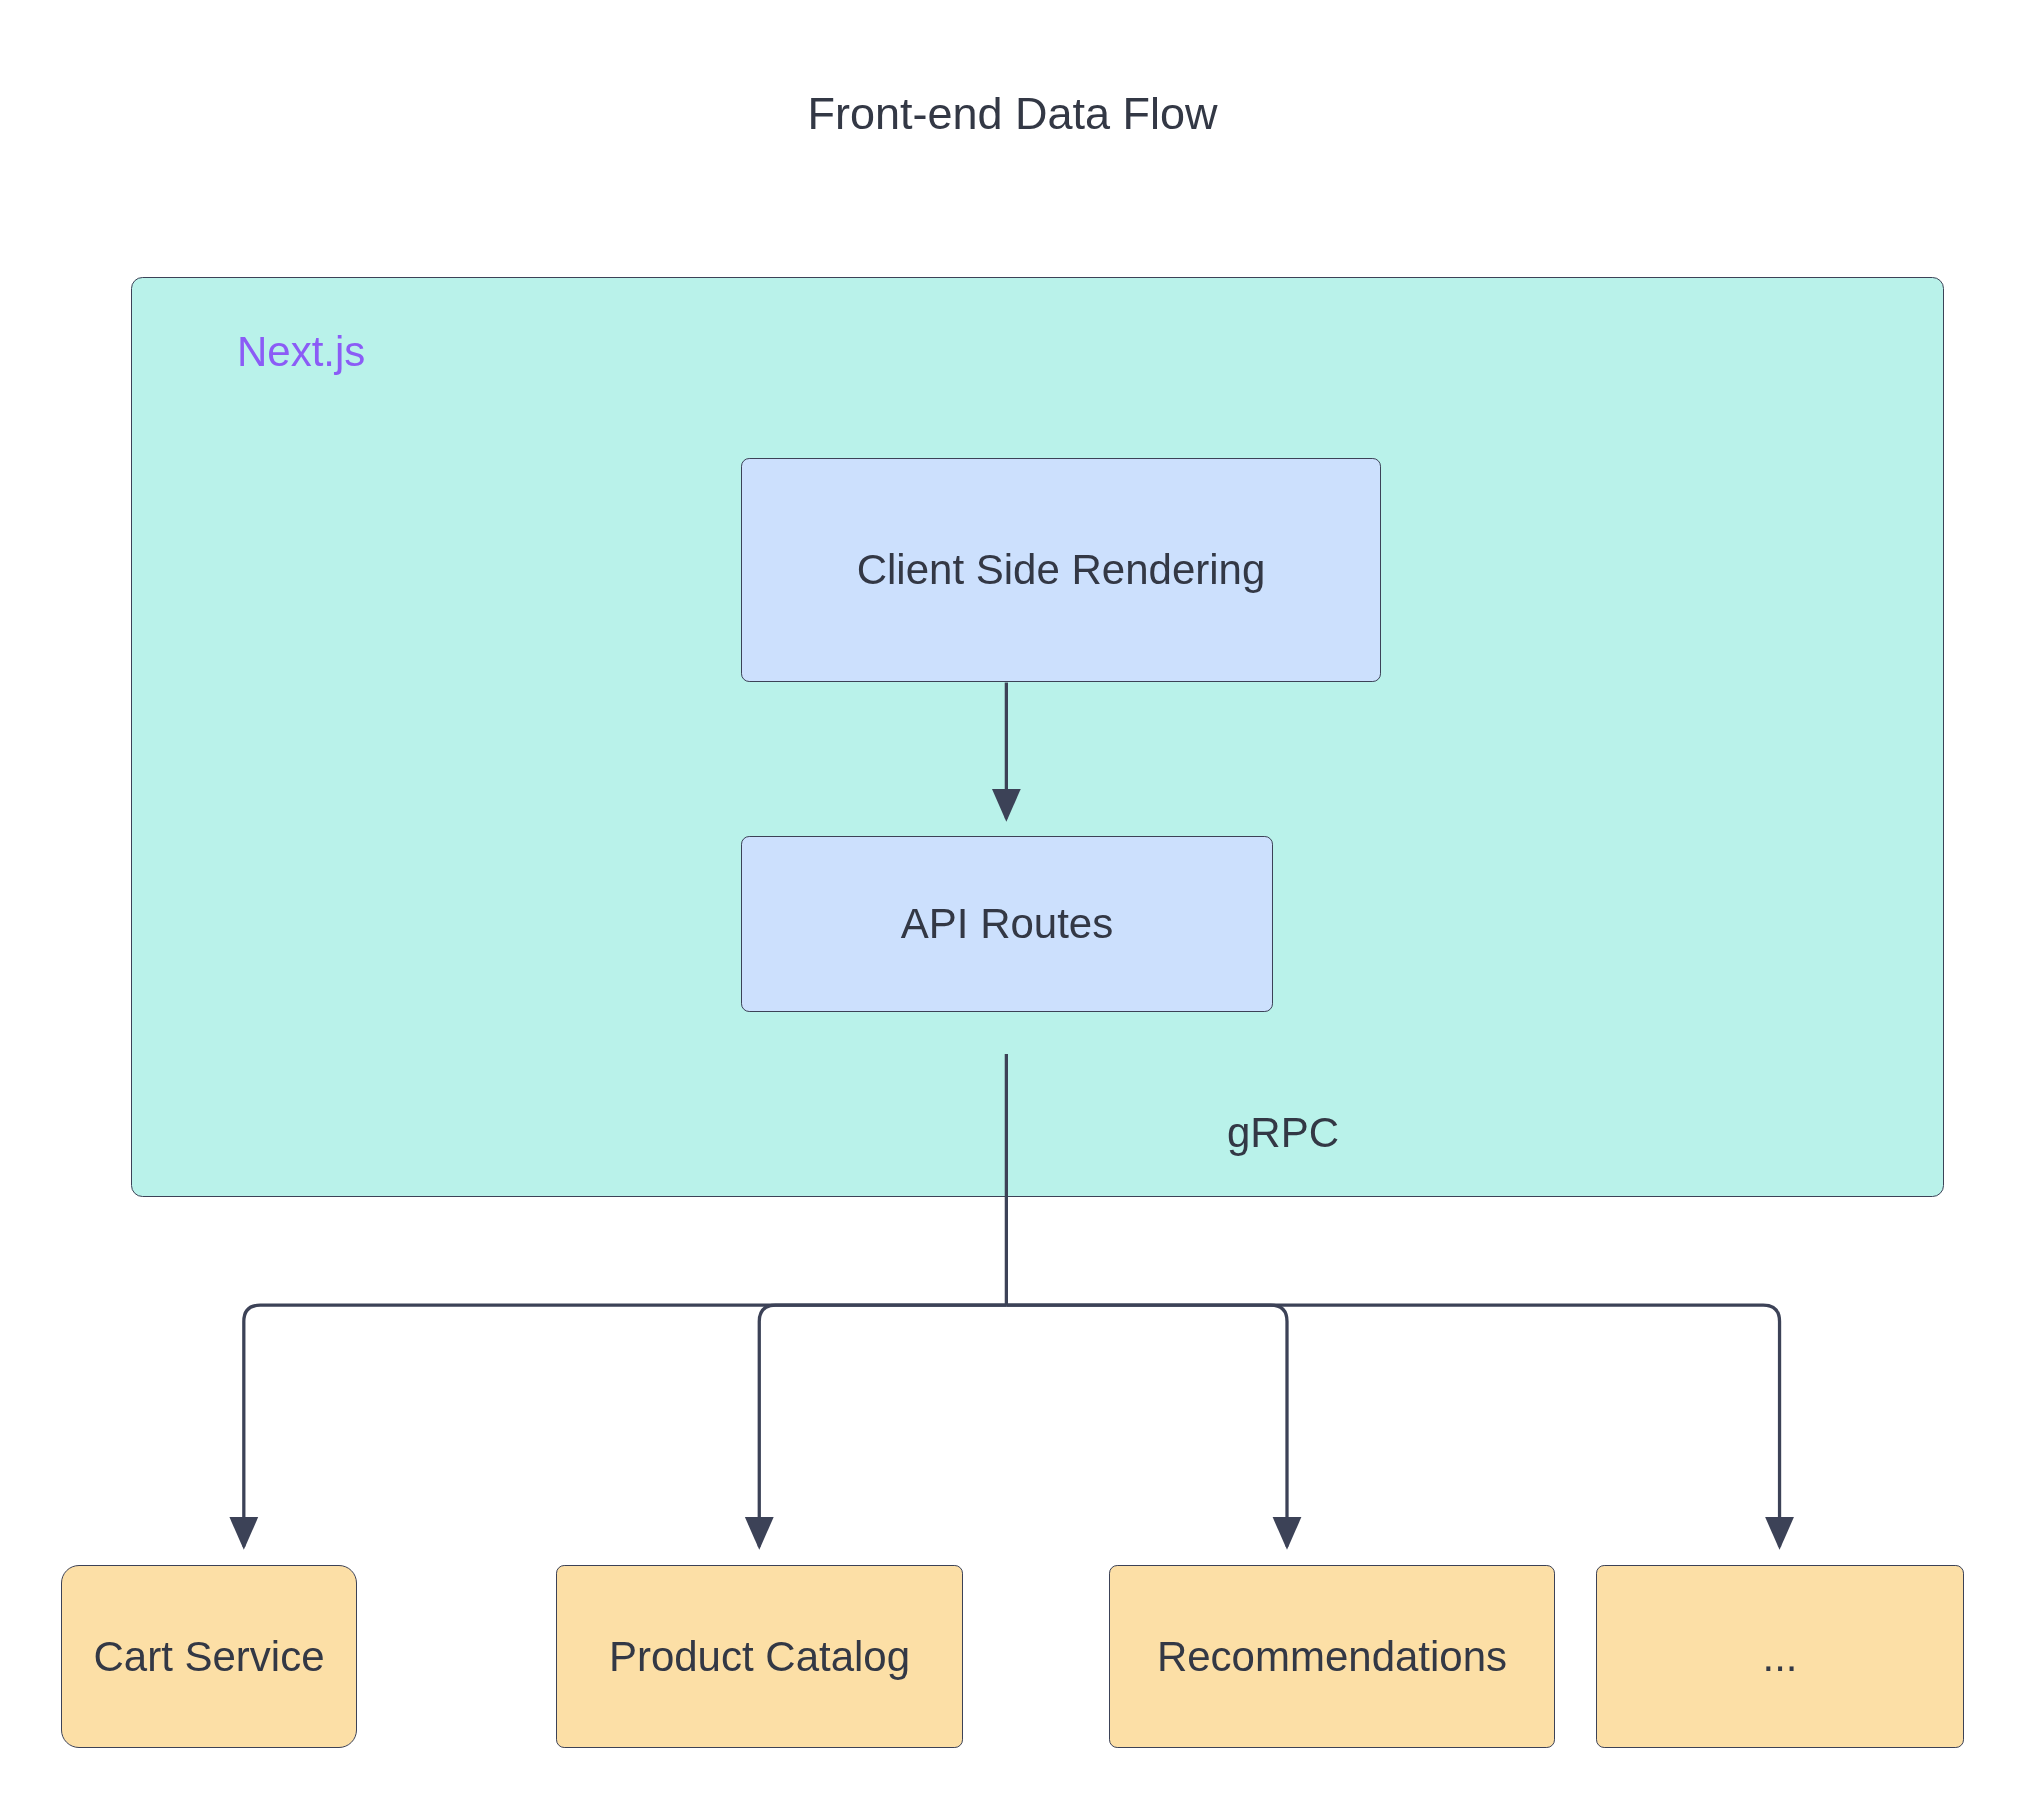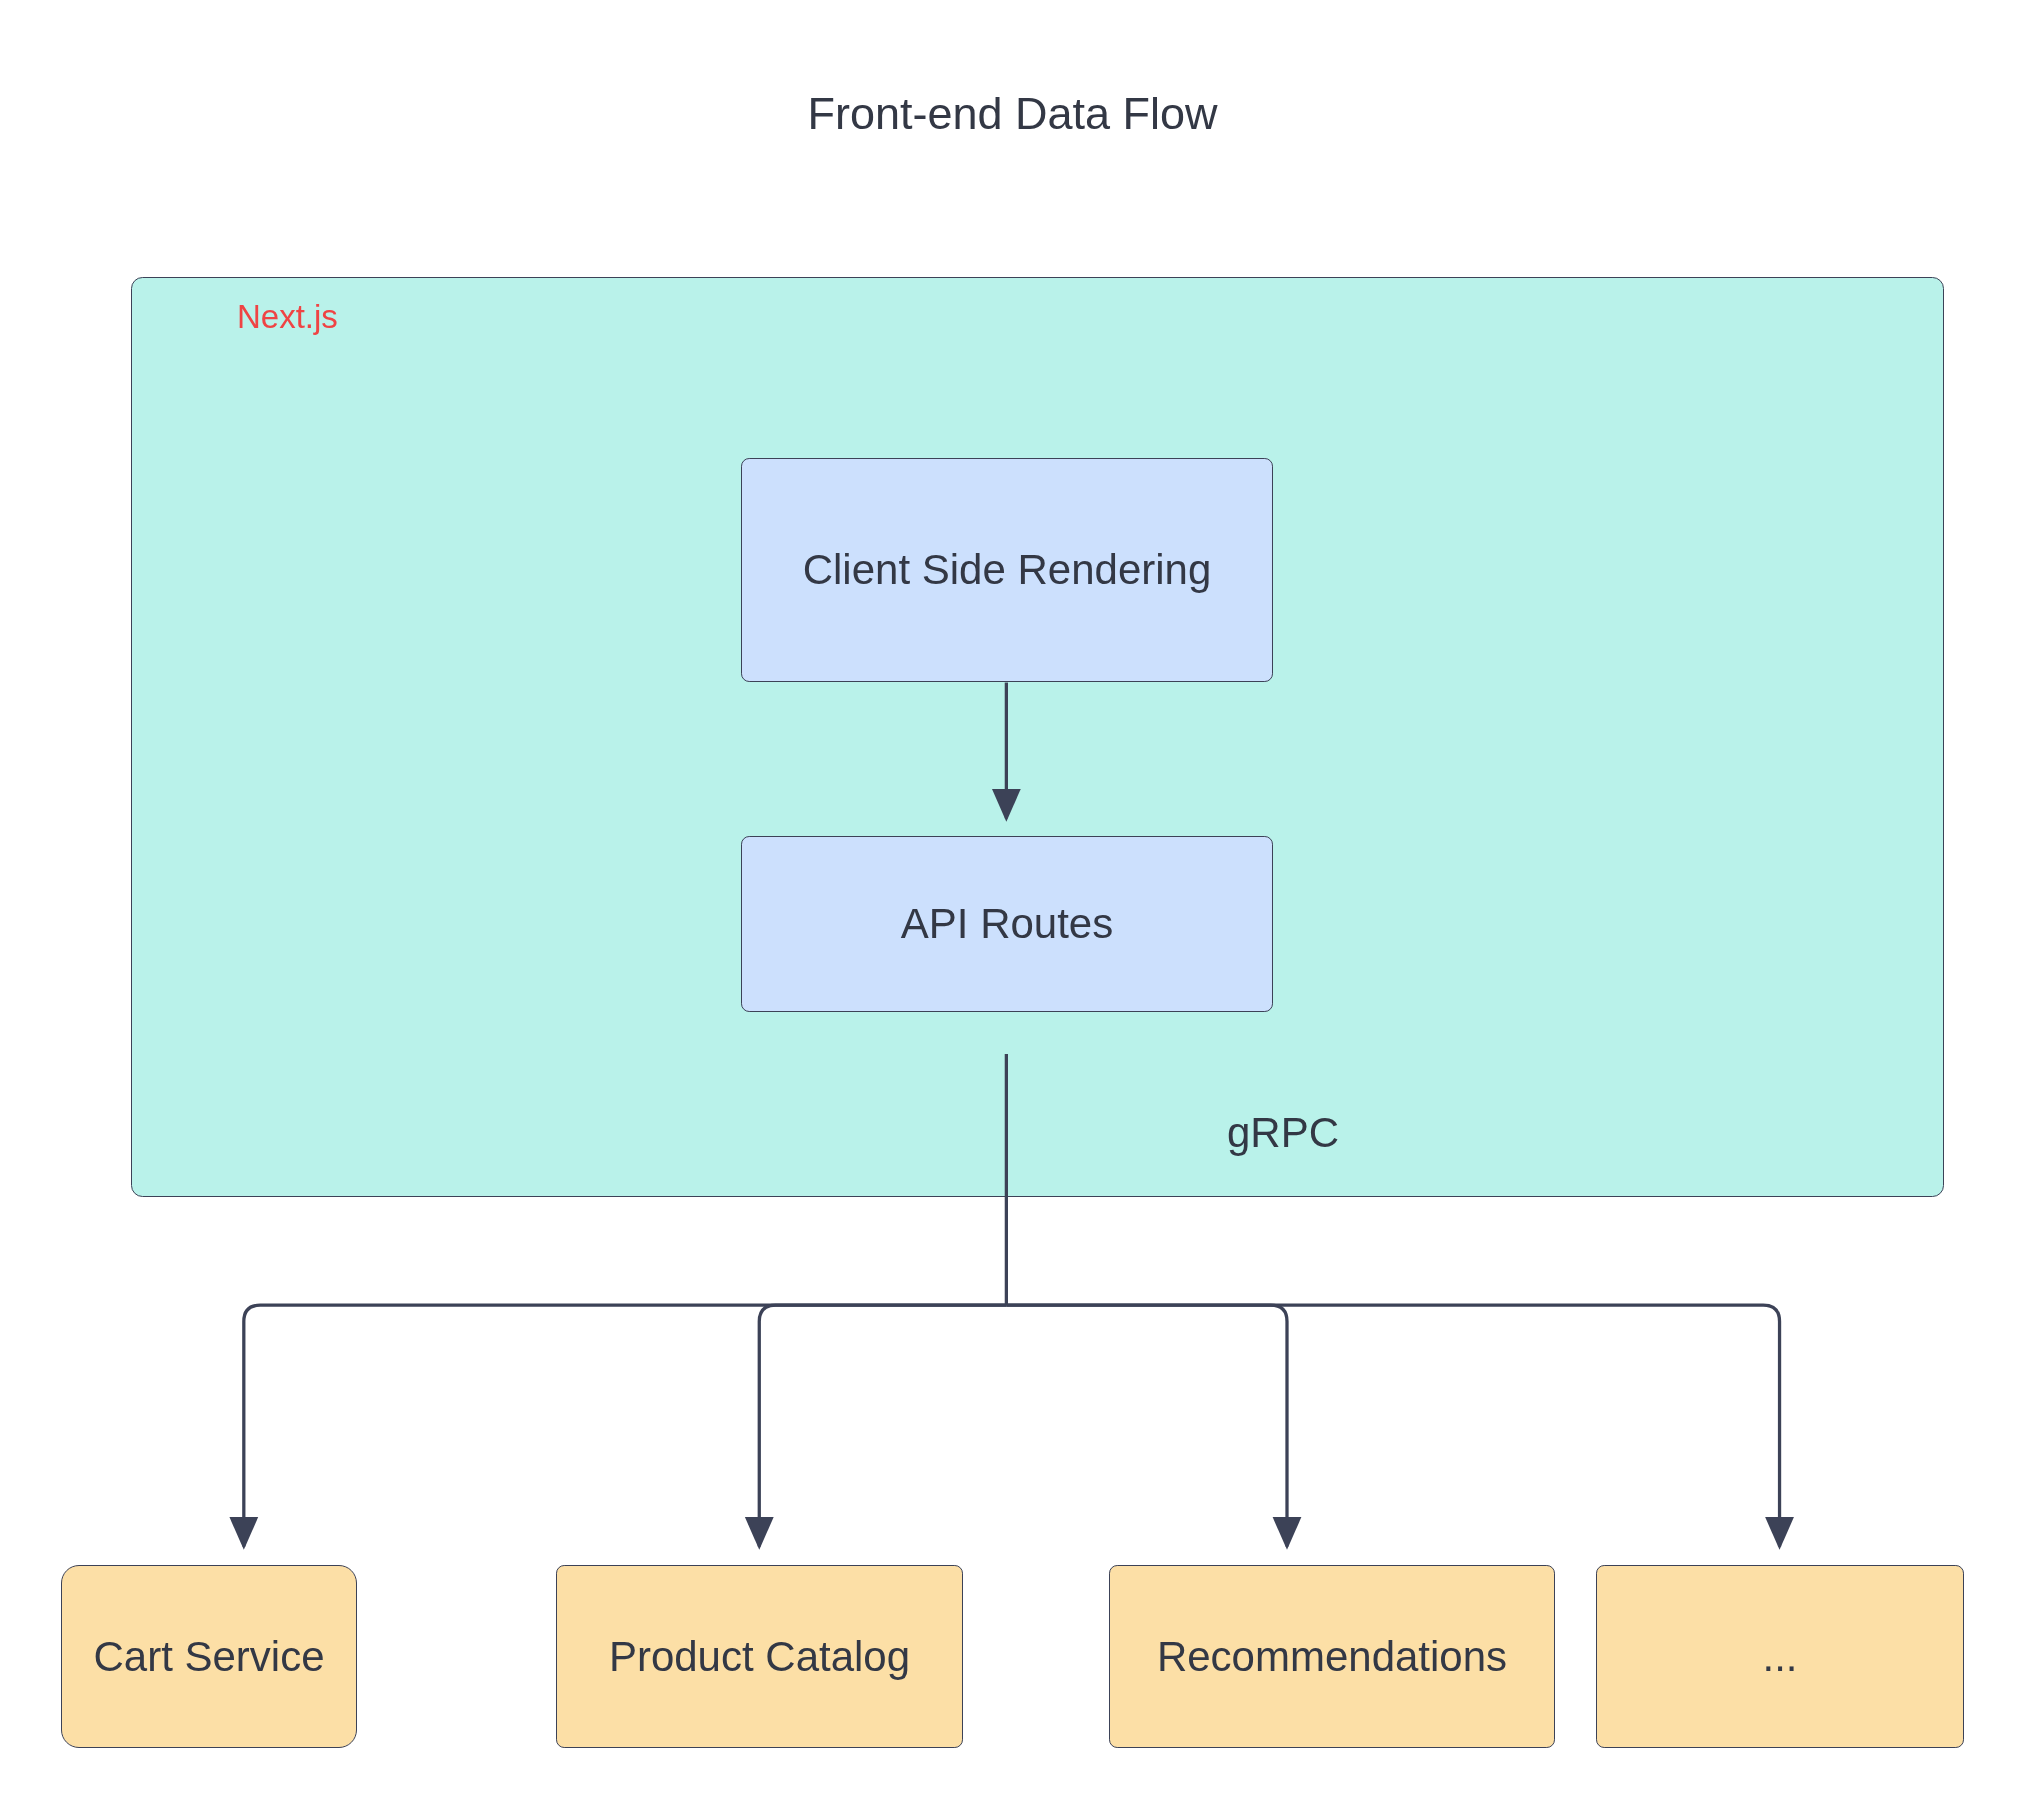--- a/index.html
+++ b/index.html
@@ -46,35 +46,35 @@
     height: 920px;
     background: #b9f2ea;
     border: 1.6px solid #3c4257;
     border-radius: 11.5px;
     box-sizing: border-box;
     position: absolute;
   }
   #subgraph-nextjs-label {
     position: absolute;
     left: 237px;
-    top: 298px;
-    font-size: 33px;
-    color: #ef4444;
+    top: 328px;
+    font-size: 42px;
+    color: #8b5cf6;
     white-space: nowrap;
   }
 
   
   .node-blue {
     background: #cce0fd;
     font-size: 42px;
   }
   #node-csr {
     left: 741px;
     top: 458px;
-    width: 532px;
+    width: 640px;
     height: 224px;
   }
   #node-api-routes {
     left: 741px;
     top: 836px;
     width: 532px;
     height: 176px;
   }
 
   

